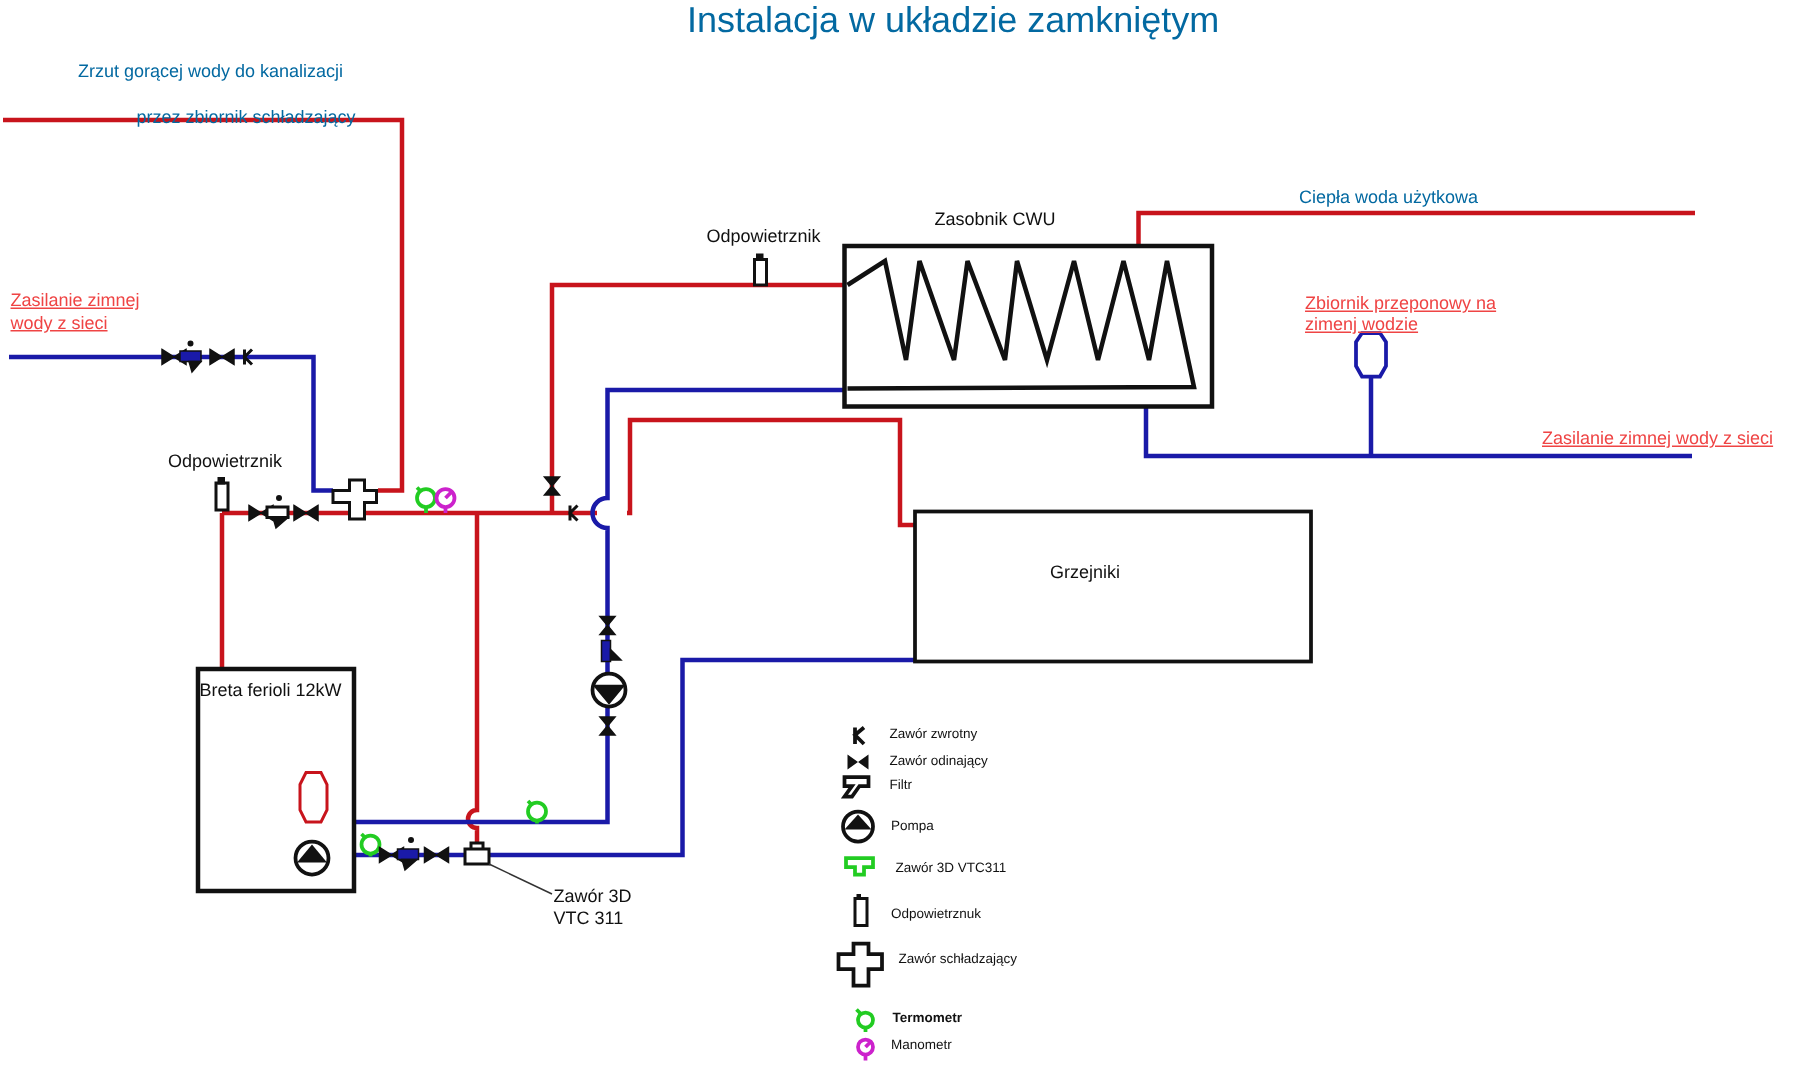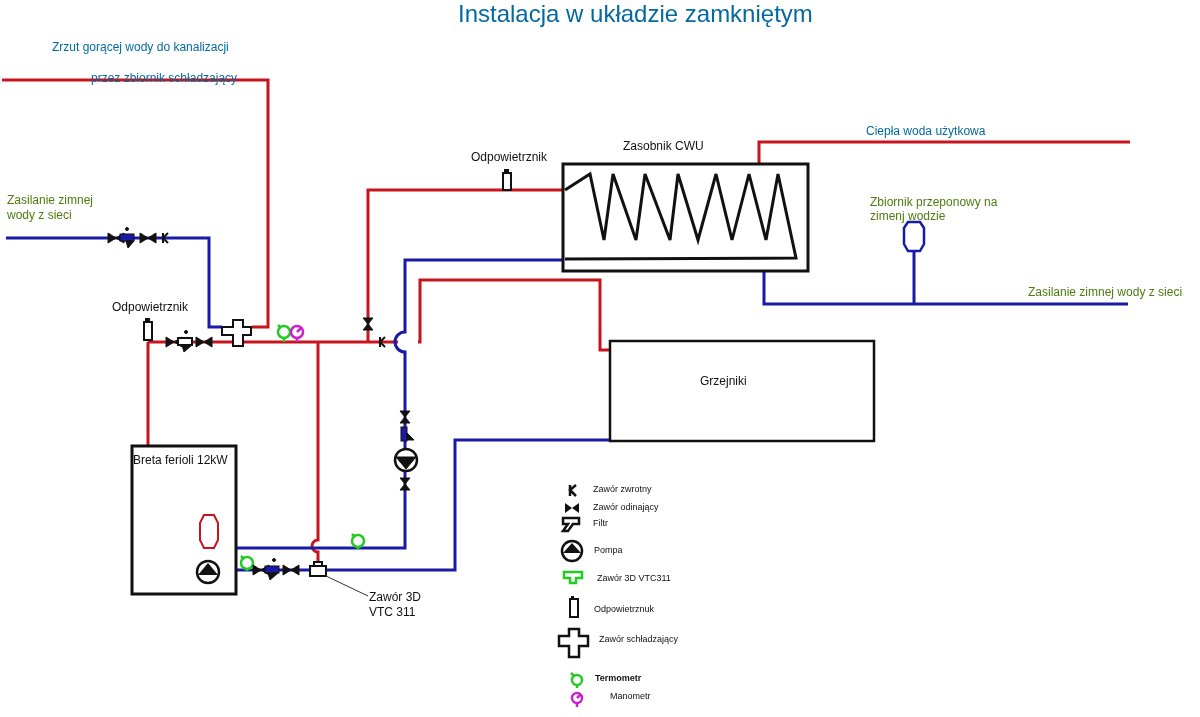--- a/index.html
+++ b/index.html
@@ -1,21 +1,21 @@
 <!DOCTYPE html>
 <html><head>
 <meta charset="utf-8">
 <style>
   html, body { margin: 0; padding: 0; background: #ffffff; }
   body { width: 1200px; height: 717px; position: relative; overflow: hidden;
          font-family: "Liberation Sans", sans-serif; }
   svg { position: absolute; left: 0; top: 0; }
   .lbl { position: absolute; font-family: "Liberation Sans", sans-serif; font-size: 12px; line-height: 15px; white-space: nowrap; }
   .red { color: #0369a1; }
-  .blue { color: #4d7c0f; }
+  .blue { color: #ef4444; text-decoration: underline; }
   .black { color: #111; }
   .title { position: absolute; left: 458px; top: 0px; font-size: 24px; color: #0369a1; font-family: "Liberation Sans", sans-serif; white-space: nowrap; }
   .leg { position: absolute; font-size: 9px; color: #111; white-space: nowrap; font-family: "Liberation Sans", sans-serif; }
 </style>
 </head>
 <body>
 
 <svg width="1200" height="717" viewBox="0 0 1200 717">
 
   <g stroke="#c8141c" stroke-width="3" fill="none">
@@ -187,13 +187,13 @@
 <div class="lbl black" style="left:369px;top:605px;">VTC 311</div>
 
 <div class="leg" style="left:593px;top:484px;">Zawór zwrotny</div>
 <div class="leg" style="left:593px;top:502px;">Zawór odinający</div>
 <div class="leg" style="left:593px;top:518px;">Filtr</div>
 <div class="leg" style="left:594px;top:545px;">Pompa</div>
 <div class="leg" style="left:597px;top:573px;">Zawór 3D VTC311</div>
 <div class="leg" style="left:594px;top:604px;">Odpowietrznuk</div>
 <div class="leg" style="left:599px;top:634px;">Zawór schładzający</div>
 <div class="leg" style="left:595px;top:673px;font-weight:bold;">Termometr</div>
-<div class="leg" style="left:594px;top:691px;margin-left:16px;">Manometr</div>
+<div class="leg" style="left:594px;top:691px;">Manometr</div>
 
 </body></html>

